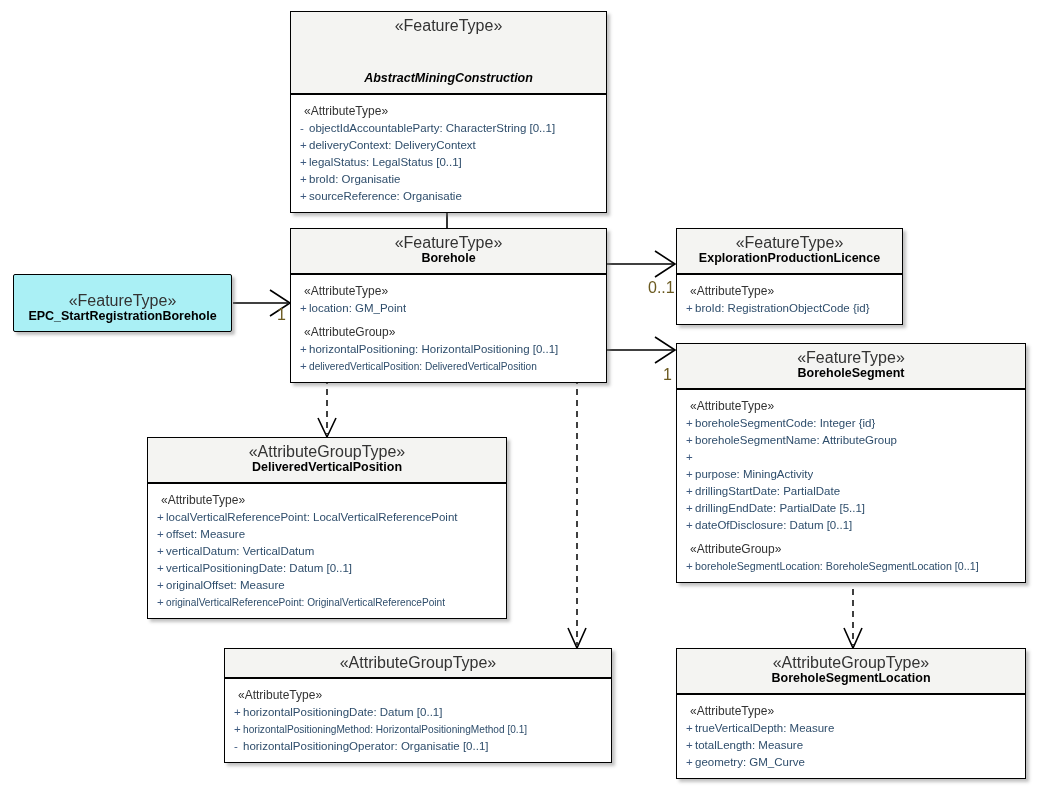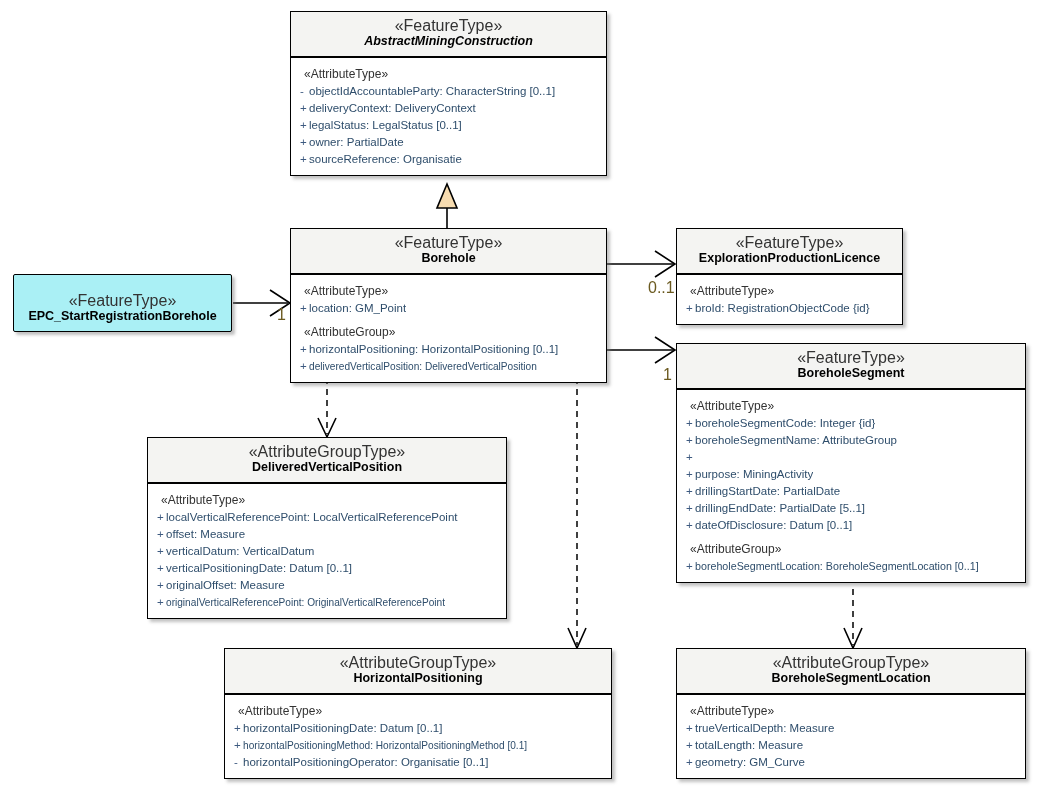--- a/index.html
+++ b/index.html
@@ -47,21 +47,21 @@
     line-height: 15px;
     white-space: nowrap;
   }
   .cname {
     font-size: 12.5px;
     font-weight: bold;
     color: #000000;
     line-height: 16px;
     white-space: nowrap;
   }
-  .cname.italic { font-style: italic; }
+  .cname.italic { font-style: italic; margin-top: 37px; }
   .body-sec {
     padding: 8px 0 7px 0;
     background: #ffffff;
   }
   .sec-label {
     font-size: 12px;
     color: #333333;
     padding-left: 13px;
     line-height: 17px;
     white-space: nowrap;
@@ -158,21 +158,21 @@
       <div class="attr-row">
         <span class="attr-vis">+</span>
         <span class="attr-txt">deliveryContext: DeliveryContext</span>
       </div>
       <div class="attr-row">
         <span class="attr-vis">+</span>
         <span class="attr-txt">legalStatus: LegalStatus [0..1]</span>
       </div>
       <div class="attr-row">
         <span class="attr-vis">+</span>
-        <span class="attr-txt">owner: PartialDate</span>
+        <span class="attr-txt">broId: Organisatie</span>
       </div>
       <div class="attr-row">
         <span class="attr-vis">+</span>
         <span class="attr-txt">sourceReference: Organisatie</span>
       </div>
     </div>
   </div>
 
   <div class="uml-class" style="left:290px; top:228px; width:317px;">
     <div class="hdr">
@@ -290,21 +290,20 @@
       <div class="attr-row">
         <span class="attr-vis">+</span>
         <span class="attr-txt squeeze2">originalVerticalReferencePoint: OriginalVerticalReferencePoint</span>
       </div>
     </div>
   </div>
 
   <div class="uml-class" style="left:224px; top:648px; width:388px;">
     <div class="hdr">
       <div class="stereo">«AttributeGroupType»</div>
-      <div class="cname">HorizontalPositioning</div>
     </div>
     <div class="body-sec">
       <div class="sec-label">«AttributeType»</div>
       <div class="attr-row">
         <span class="attr-vis">+</span>
         <span class="attr-txt">horizontalPositioningDate: Datum [0..1]</span>
       </div>
       <div class="attr-row">
         <span class="attr-vis">+</span>
         <span class="attr-txt squeeze2">horizontalPositioningMethod: HorizontalPositioningMethod [0.1]</span>

